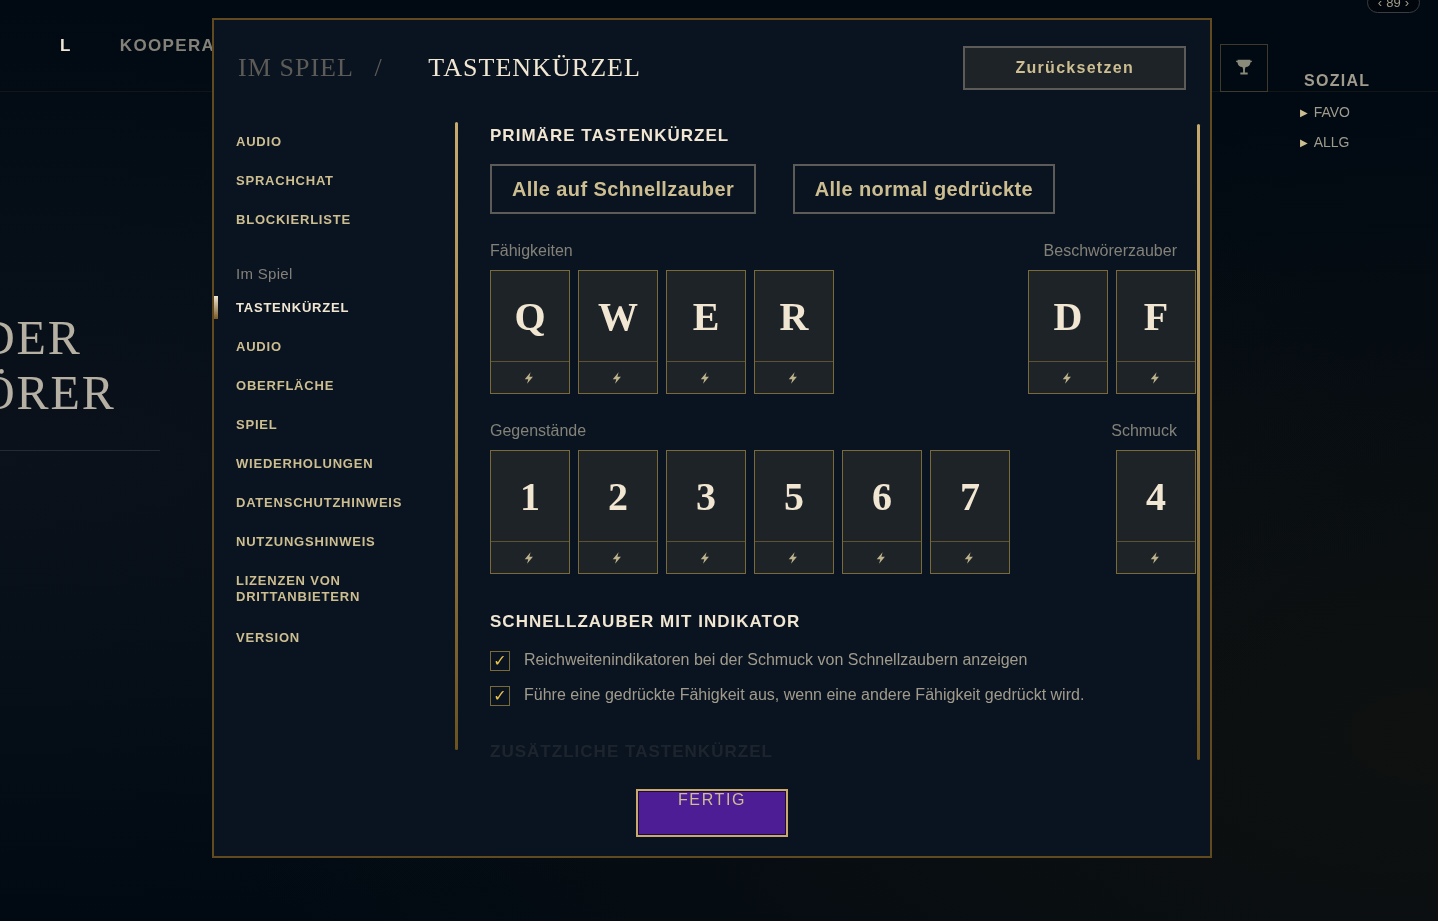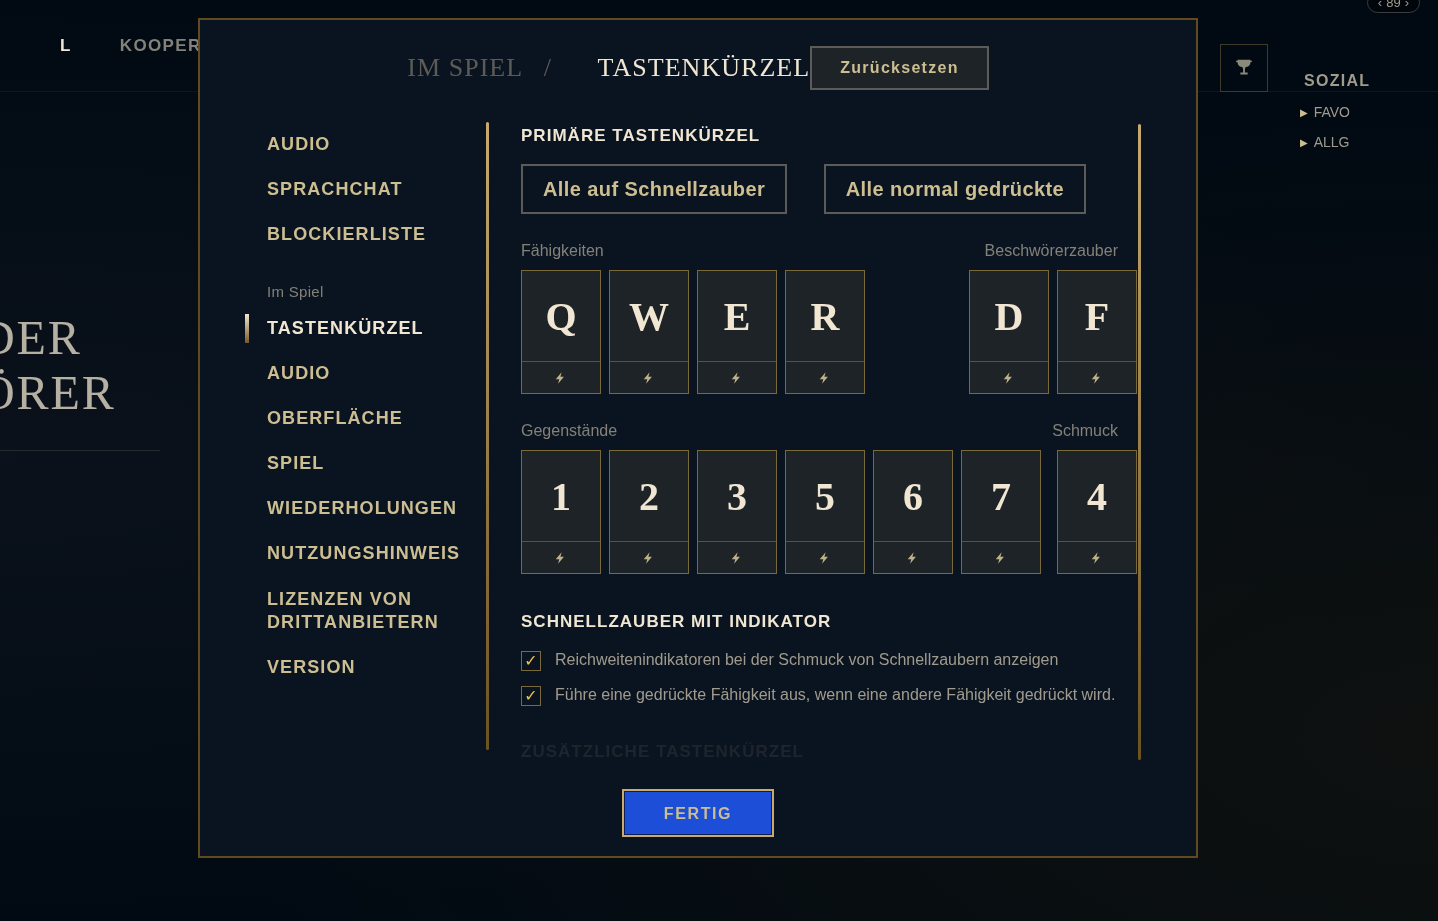--- a/index.html
+++ b/index.html
@@ -81,61 +81,61 @@
 
   .trophy {
     position:absolute; right:170px; top:44px; width:48px; height:48px;
     border:1px solid #3f3b2a; display:flex; align-items:center; justify-content:center;
     color:#8a8a7a;
   }
 
   
   .modal {
     position:absolute;
-    left:198px; top:18px;
+    left:212px; top:18px;
     width:1000px; height:840px;
     border:2px solid var(--panel-border);
     background: var(--panel);
-    display:flex; flex-direction:column;align-items:center;
+    display:flex; flex-direction:column;
   }
 
   .modal-header{
     height:96px; display:flex; align-items:center; justify-content:space-between;
     padding:0 24px;
   }
   .crumbs{
     font-family:"Palatino Linotype","Georgia",serif;
     font-size:26px; letter-spacing:.04em; color:var(--gray);
   }
   .crumbs .cur{ color:var(--text-head); margin-left:24px;}
   .crumbs .sep{ margin:0 14px; }
 
   .reset-btn{
-    height:44px; padding:0 28px;
+    height:44px; padding:0 50px;
     border:2px solid var(--gray);
     background:#1e2328;
     color:#cdbe91;
     font-weight:700; letter-spacing:.08em; font-size:16px;
     display:flex; align-items:center; justify-content:center;
     cursor:pointer;
   }
 
   .modal-body{
     display:flex; flex:1; min-height:0;
   }
 
   
   .nav{
     width:254px; padding:6px 0 0 22px;
     position:relative;
   }
   .nav ul{list-style:none; margin:0; padding:0;}
   .nav li{
     color:var(--text-body);
-    font-weight:700; letter-spacing:.06em; font-size:18px;
+    font-weight:700; letter-spacing:.06em; font-size:13px;
     padding:12px 0;
     cursor:pointer;
   }
   .nav li.muted{ color:var(--text-muted); font-weight:400; padding-top:26px; padding-bottom:6px; letter-spacing:.02em; font-size:15px; cursor:default;}
   .nav li.active{
     color:var(--gold-bright);
     position:relative;
   }
   .nav li.active::before{
     content:""; position:absolute; left:-22px; top:8px; bottom:8px; width:4px;
@@ -207,26 +207,26 @@
     width:20px; height:20px; border:1px solid #7a6a3a;
     display:flex; align-items:center; justify-content:center;
     color:#ecc44b; font-size:16px; flex-shrink:0; margin-top:1px;
   }
 
   
   .modal-footer{
     height:86px; display:flex; align-items:center; justify-content:center;
   }
   .done{
-    height:48px; padding:14px 40px;
+    height:48px; padding:0 40px;
     border:2px solid var(--gold);
     box-shadow:inset 0 0 0 1px rgba(0,0,0,.6);
-    background:#1d4ed8;
+    background:#4c1d95;
     color:var(--text-body);
-    font-weight:700; letter-spacing:.1em; font-size:16px;
+    font-weight:400; letter-spacing:.1em; font-size:16px;
     cursor:pointer;
   }
 
 </style>
 </head>
 <body>
 
 <div class="backdrop"></div>
 
 <div class="top-nav">
@@ -284,20 +284,21 @@
         <li>SPRACHCHAT</li>
         <li>BLOCKIERLISTE</li>
 
         <li class="muted">Im Spiel</li>
         <li class="active">TASTENKÜRZEL</li>
         <li>AUDIO</li>
         <li>OBERFLÄCHE</li>
         <li>SPIEL</li>
         <li>WIEDERHOLUNGEN</li>
 
+        <li>DATENSCHUTZHINWEIS</li>
         <li>NUTZUNGSHINWEIS</li>
         <li style="line-height:1.25">LIZENZEN VON DRITTANBIETERN</li>
         <li>VERSION</li>
       </ul>
       <div class="scroll-track"></div>
     </div>
 
     <div class="content">
       <h3 class="sec">PRIMÄRE TASTENKÜRZEL</h3>
 

